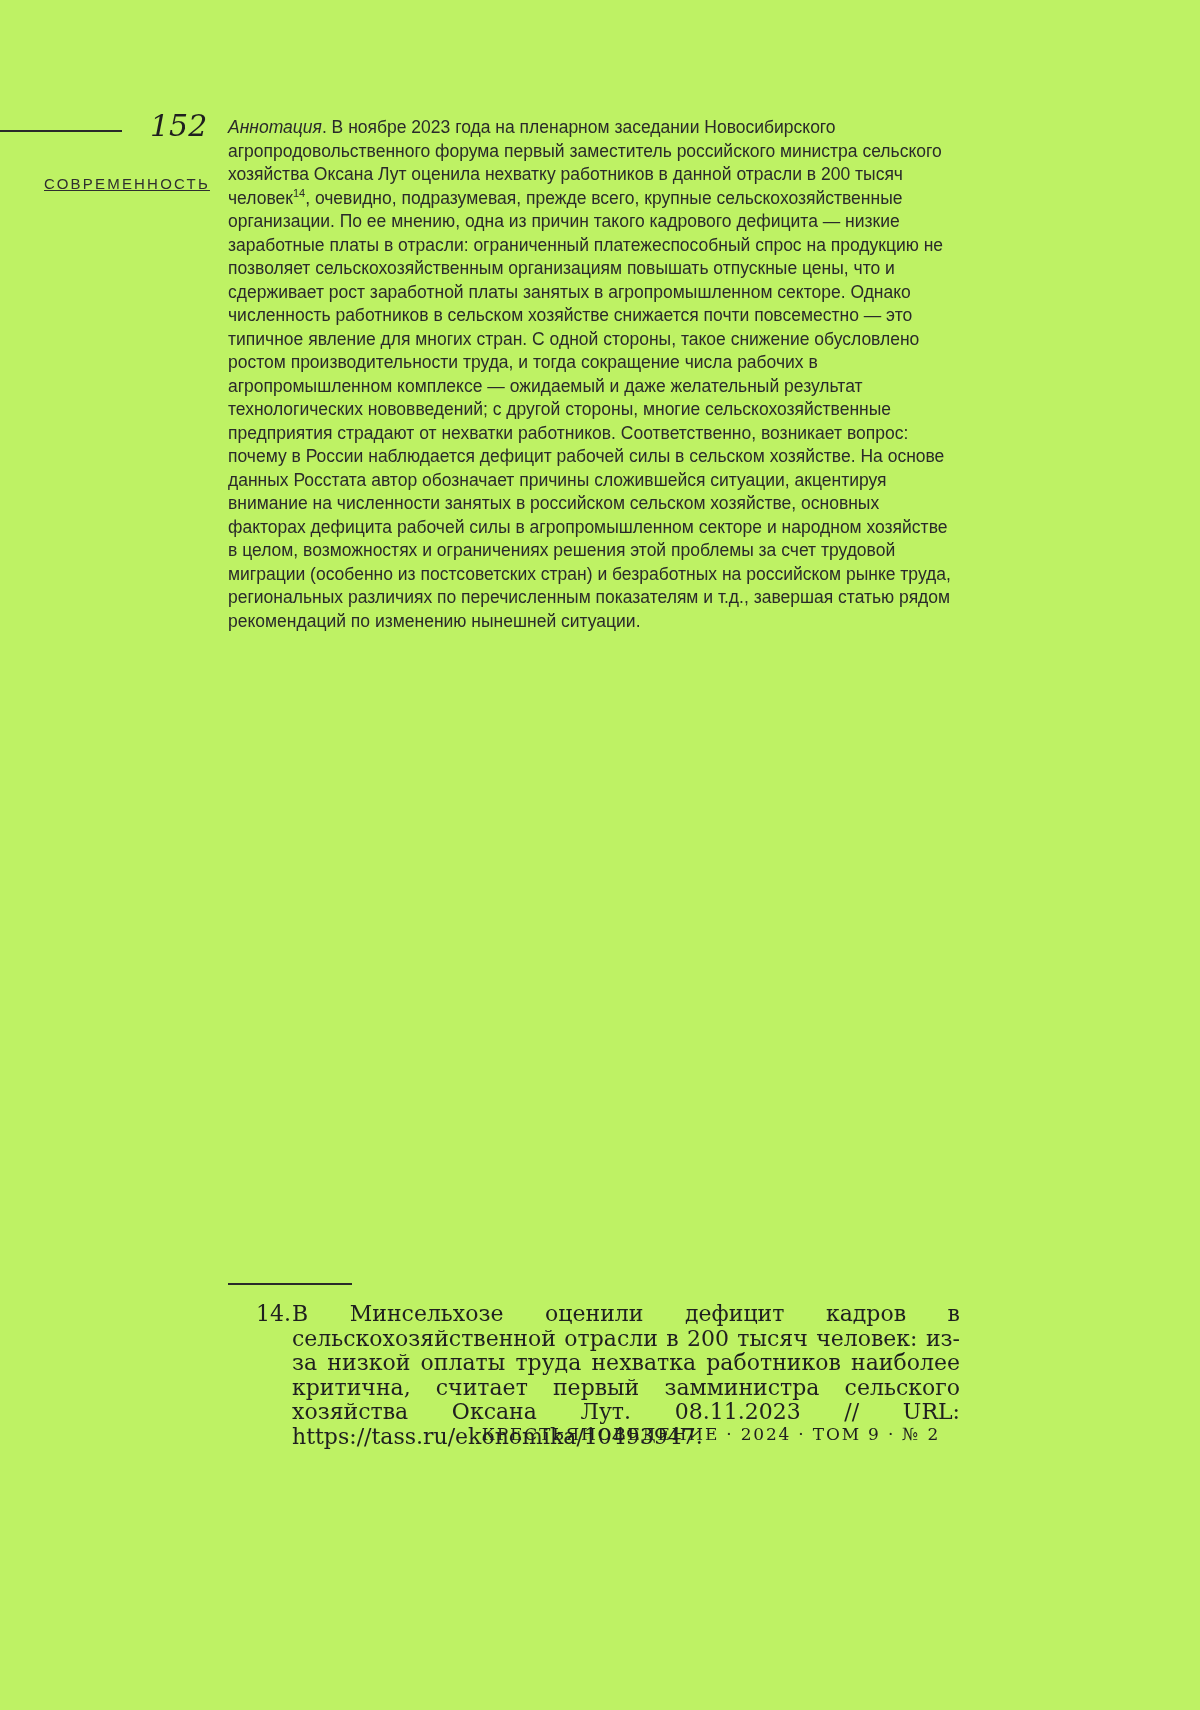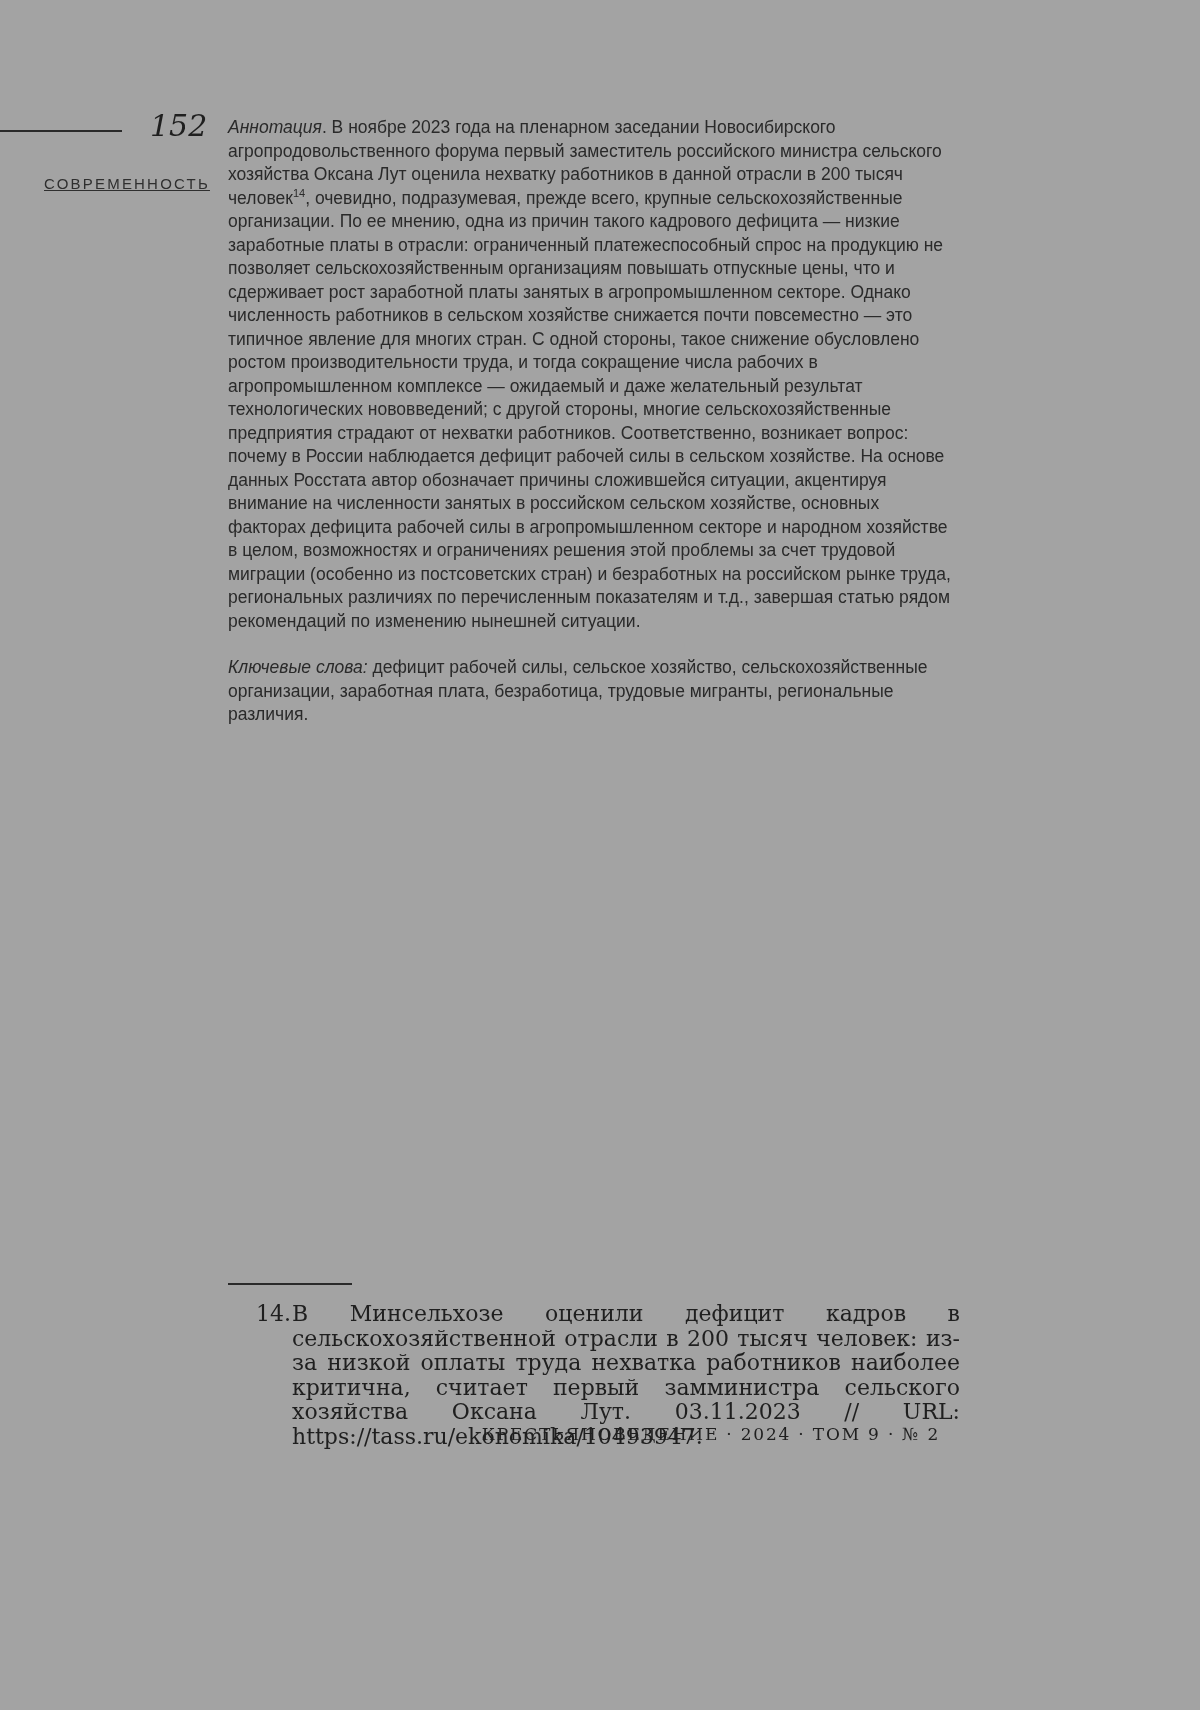--- a/index.html
+++ b/index.html
@@ -8,21 +8,21 @@
     width: 1200px;
     height: 1710px;
     position: relative;
     font-family: "Liberation Sans", sans-serif;
     color: #2a2a2a;
     overflow: hidden;
   }
   .page {
     position: absolute;
     inset: 0;
-    background: #a3a3a3;
+    background: #bef264;
   }
   .margin-rule {
     position: absolute;
     left: 0;
     top: 130px;
     width: 122px;
     border-top: 2px solid #2a2a2a;
   }
   .page-number {
     position: absolute;
@@ -106,27 +106,26 @@
   <div class="margin-rule"></div>
 
   <div class="page-number">152</div>
 
   <div class="section-label">СОВРЕМЕННОСТЬ</div>
 
   <div class="main">
 
     <p class="para"><span class="abstract-label">Аннотация</span><span>. В ноябре 2023 года на пленарном заседании Новосибирского агропродовольственного форума первый заместитель российского министра сельского хозяйства Оксана Лут оценила нехватку работников в данной отрасли в 200 тысяч человек</span><sup class="fnref">14</sup><span>, очевидно, подразумевая, прежде всего, крупные сельскохозяйственные организации. По ее мнению, одна из причин такого кадрового дефицита — низкие заработные платы в отрасли: ограниченный платежеспособный спрос на продукцию не позволяет сельскохозяйственным организациям повышать отпускные цены, что и сдерживает рост заработной платы занятых в агропромышленном секторе. Однако численность работников в сельском хозяйстве снижается почти повсеместно — это типичное явление для многих стран. С одной стороны, такое снижение обусловлено ростом производительности труда, и тогда сокращение числа рабочих в агропромышленном комплексе — ожидаемый и даже желательный результат технологических нововведений; с другой стороны, многие сельскохозяйственные предприятия страдают от нехватки работников. Соответственно, возникает вопрос: почему в России наблюдается дефицит рабочей силы в сельском хозяйстве. На основе данных Росстата автор обозначает причины сложившейся ситуации, акцентируя внимание на численности занятых в российском сельском хозяйстве, основных факторах дефицита рабочей силы в агропромышленном секторе и народном хозяйстве в целом, возможностях и ограничениях решения этой проблемы за счет трудовой миграции (особенно из постсоветских стран) и безработных на российском рынке труда, региональных различиях по перечисленным показателям и т.д., завершая статью рядом рекомендаций по изменению нынешней ситуации.</span></p>
 
-    <p class="para keywords"><span class="keywords-label">Ключевые слова:</span><span> дефицит рабочей силы, сельское хозяйство, сельскохозяйственные организации, заработная плата, безработица, трудовые мигранты, региональные различия.</span></p>
 
   </div>
 
   <div class="footnote-block">
 
     <div class="footnote-rule"></div>
 
-    <p class="footnote"><span class="footnote-number">14.</span><span>В Минсельхозе оценили дефицит кадров в сельскохозяйственной отрасли в 200 тысяч человек: из-за низкой оплаты труда нехватка работников наиболее критична, считает первый замминистра сельского хозяйства Оксана Лут. 03.11.2023 // URL: </span><span class="footnote-url">https://tass.ru/ekonomika/10493947</span><span>.</span></p>
+    <p class="footnote"><span class="footnote-number">14.</span><span>В Минсельхозе оценили дефицит кадров в сельскохозяйственной отрасли в 200 тысяч человек: из-за низкой оплаты труда нехватка работников наиболее критична, считает первый замминистра сельского хозяйства Оксана Лут. 08.11.2023 // URL: </span><span class="footnote-url">https://tass.ru/ekonomika/10493947</span><span>.</span></p>
 
   </div>
 
   <div class="journal-footer">КРЕСТЬЯНОВЕДЕНИЕ · 2024 · ТОМ 9 · № 2</div>
 
 </div>
 
 </body></html>

